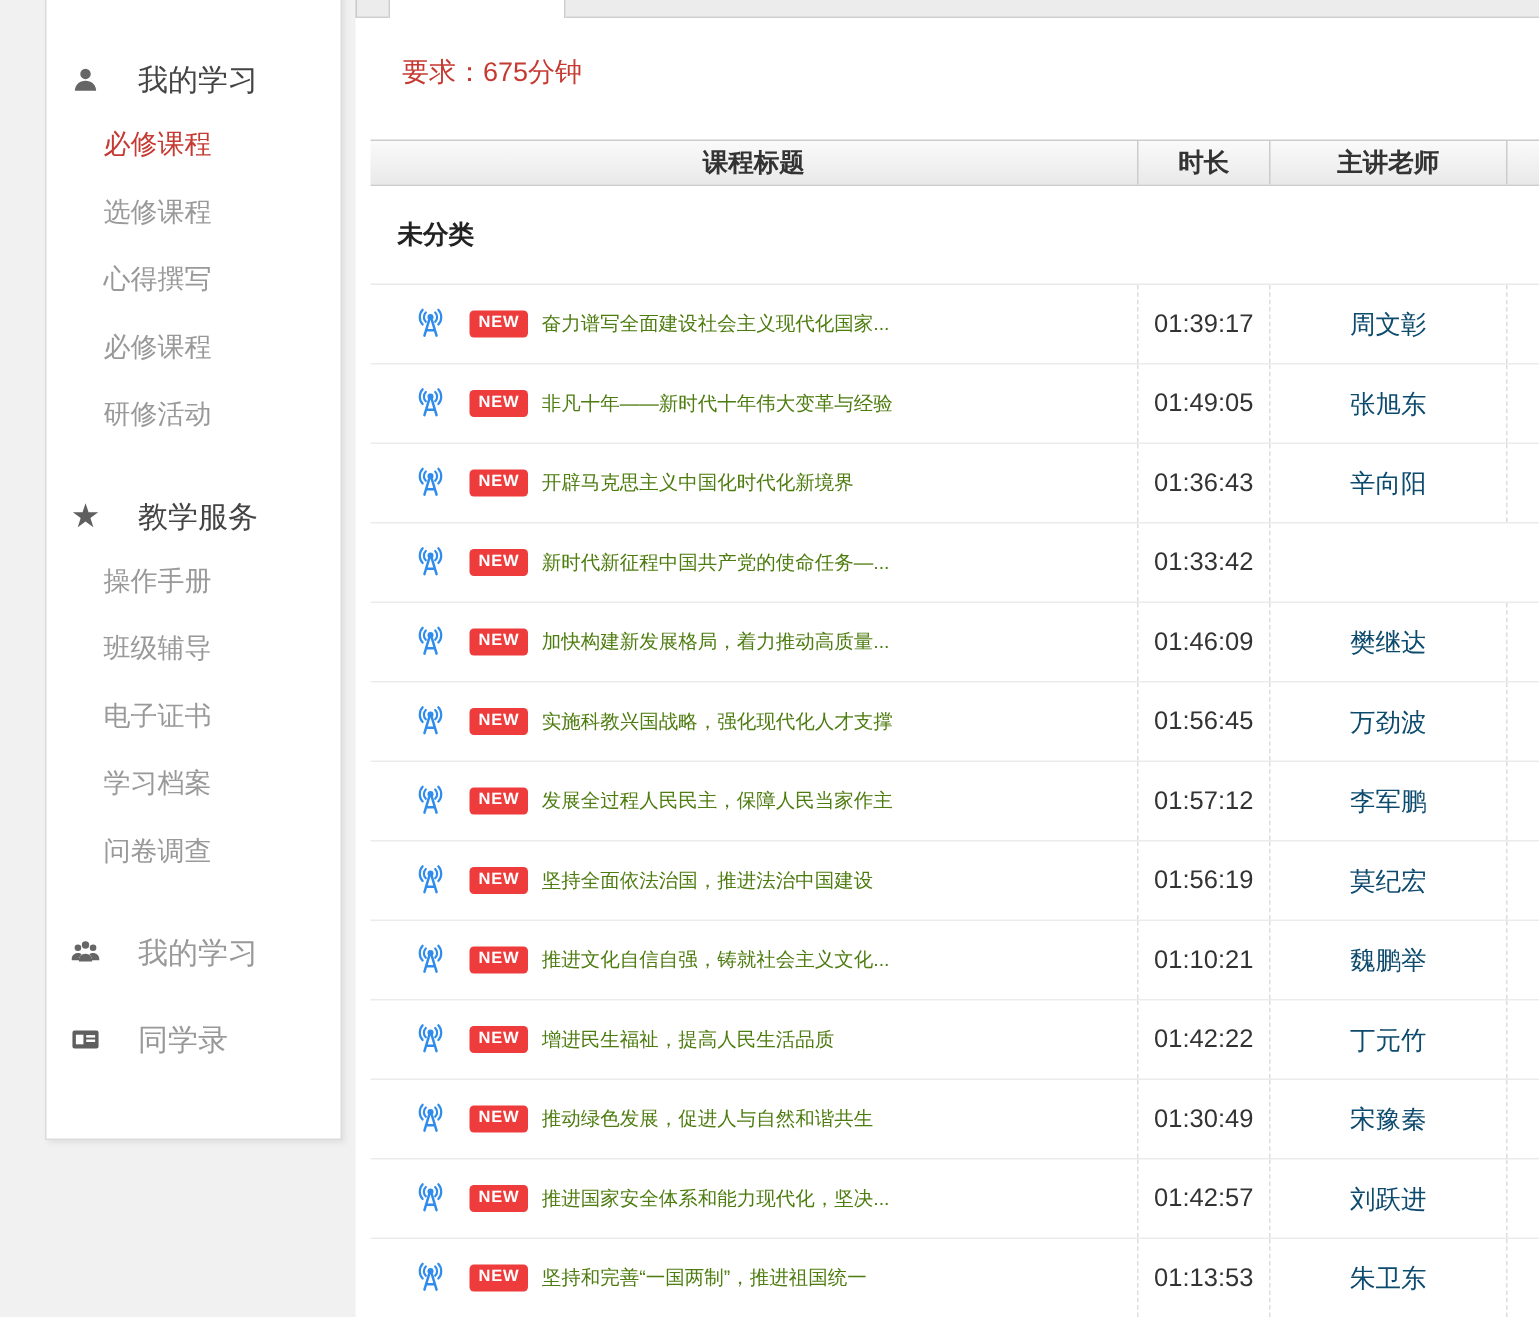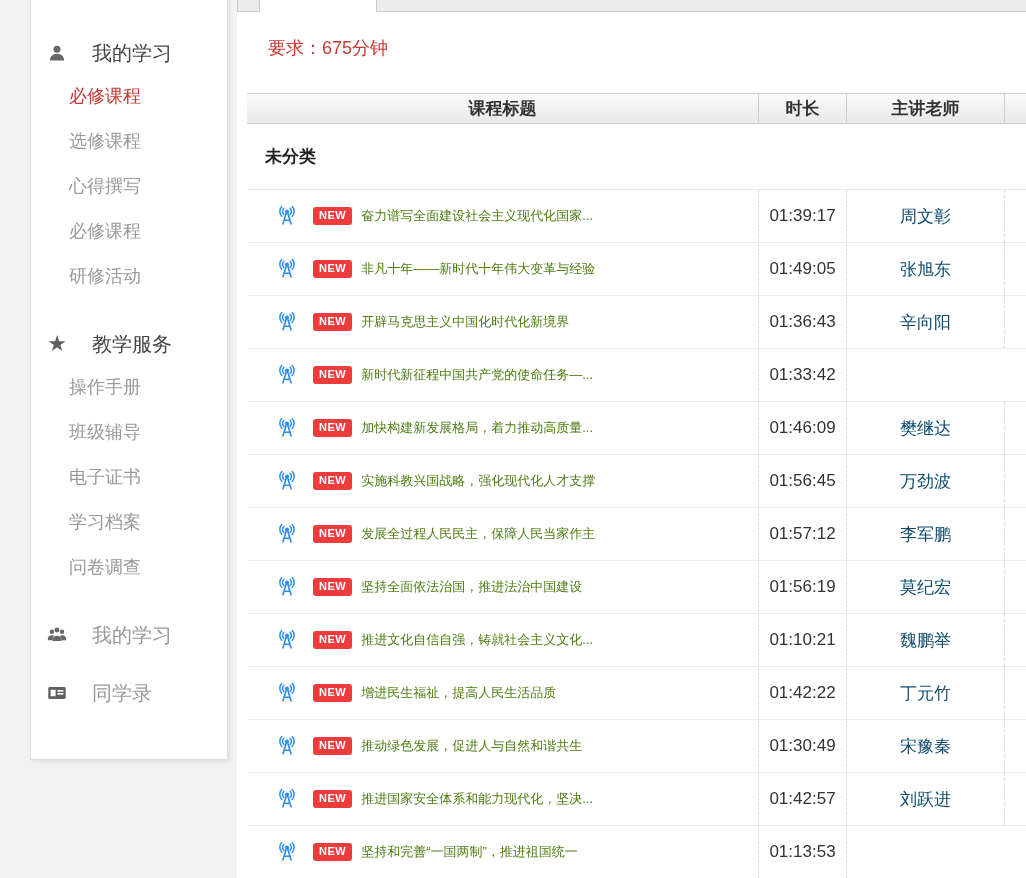--- a/index.html
+++ b/index.html
@@ -395,18 +395,19 @@
           <circle cx="12" cy="7" r="2.2" fill="#2f8cec"></circle>
           <path d="M11 9.2 L7.6 20.5 M13 9.2 L16.4 20.5 M9.6 16.6 h4.8" stroke="#2f8cec" stroke-width="1.8" fill="none" stroke-linecap="round"></path>
           <path d="M8.6 3.6 a4.8 4.8 0 0 0 0 6.8 M15.4 3.6 a4.8 4.8 0 0 1 0 6.8" stroke="#2f8cec" stroke-width="1.6" fill="none" stroke-linecap="round"></path>
           <path d="M6.3 1.6 a8 8 0 0 0 0 10.8 M17.7 1.6 a8 8 0 0 1 0 10.8" stroke="#2f8cec" stroke-width="1.6" fill="none" stroke-linecap="round"></path>
         </svg>
       </span>
       <span class="new-badge">NEW</span>
       <a class="course-title">坚持和完善“一国两制”，推进祖国统一</a>
     </div>
     <div class="td duration-cell">01:13:53</div>
+    <div class="td teacher-cell">朱卫东</div>
     <div class="td extra-cell"></div>
   </div>
 </div>
     </div>
   </div>
 </main>
 
 </body></html>

